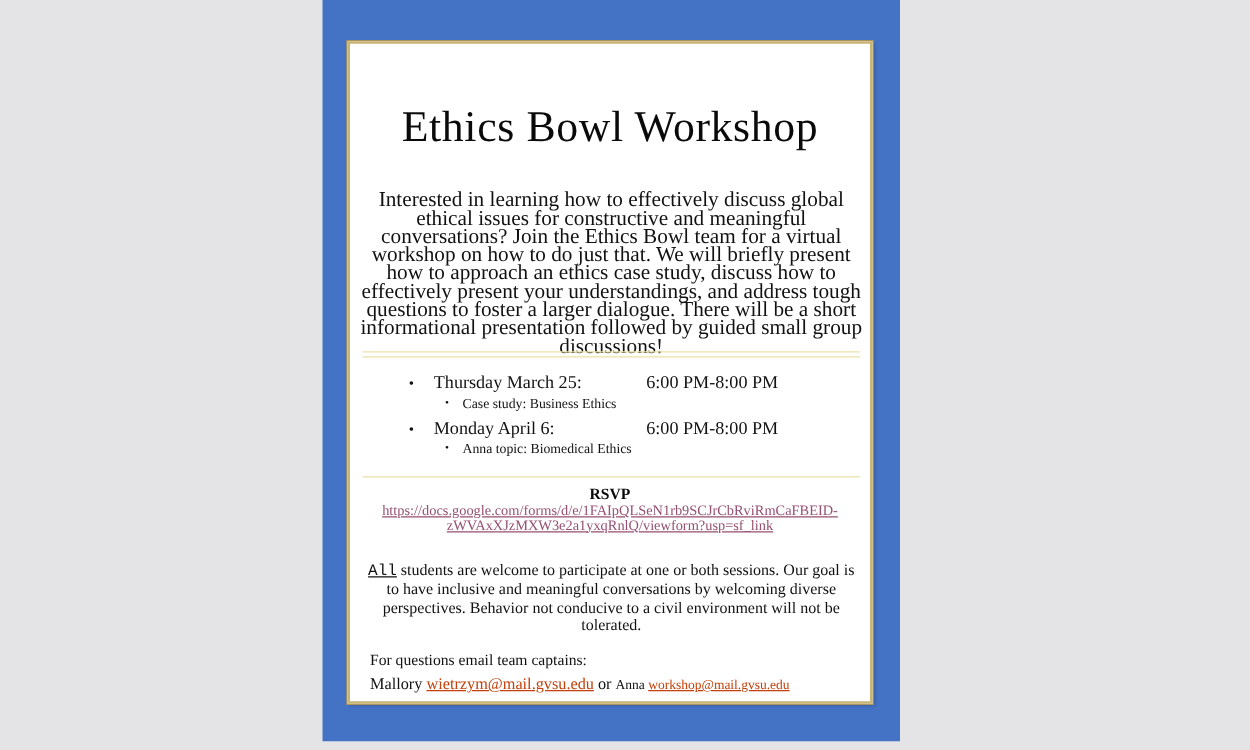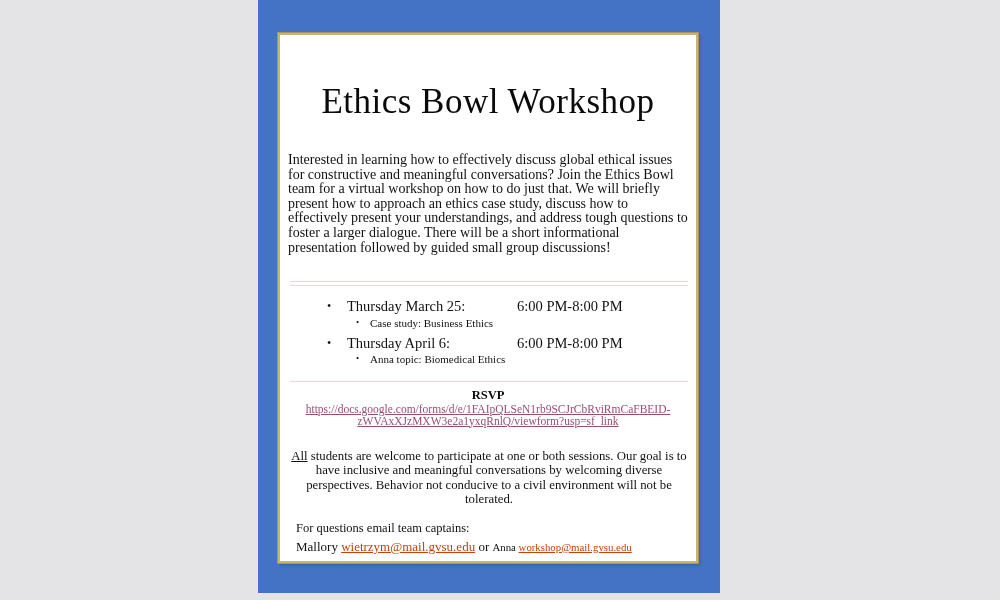--- a/index.html
+++ b/index.html
@@ -21,21 +21,21 @@
   }
 
   .title {
     position:absolute; top:47px; left:0; width:100%;
     text-align:center; font-size:35px; font-weight:400; color:#0a0a0a;
     letter-spacing:0.5px; white-space:nowrap;
   }
 
   .intro {
     position:absolute; top:118px; left:8px; width:402px;
-    text-align:left; font-size:14px; line-height:14.6px; color:#111;
+    text-align:center; font-size:17px; line-height:14.6px; color:#111;
   }
 
   .divider-double {
     position:absolute; top:246px; left:10px; width:398px; height:5px;
     border-top:1px solid #ece0a8; border-bottom:1px solid #ece0a8;
   }
   .divider-single {
     position:absolute; top:346px; left:10px; width:398px;
     border-top:1px solid #ece0a8;
   }
@@ -64,21 +64,21 @@
     position:absolute; top:369px; left:0; width:100%;
     text-align:center; font-size:11.5px; line-height:11.5px;
     color:#954f72; text-decoration:underline; cursor:pointer; word-break:break-all;
   }
   .rsvp-link span { display:block; }
 
   .policy {
     position:absolute; top:414px; left:8px; width:402px;
     text-align:center; font-size:12.8px; line-height:14.4px; color:#111;
   }
-  .policy .u { text-decoration:underline; }
+  .policy .u { text-decoration:underline;font-family:Liberation Mono, monospace; }
 
   .contact-heading {
     position:absolute; top:486px; left:16px;
     font-size:12.5px; color:#111;
   }
   .contact-line {
     position:absolute; top:504px; left:16px;
     font-size:13px; color:#111; white-space:nowrap;
   }
   .contact-line a { color:#c2410c; text-decoration:underline; cursor:pointer; }
@@ -102,21 +102,21 @@
         <span class="date">Thursday March 25:</span>
         <span class="time">6:00 PM-8:00 PM</span>
       </div>
       <div class="session-topic-row row1sub">
         <span class="bullet"></span>
         <span class="topic">Case study: Business Ethics</span>
       </div>
 
       <div class="session-date-row row2">
         <span class="bullet"></span>
-        <span class="date">Thursday April 6:</span>
+        <span class="date">Monday April 6:</span>
         <span class="time">6:00 PM-8:00 PM</span>
       </div>
       <div class="session-topic-row row2sub">
         <span class="bullet"></span>
         <span class="topic">Anna topic: Biomedical Ethics</span>
       </div>
 
       <div class="divider-single"></div>
 
       <div class="rsvp-heading">RSVP</div>

